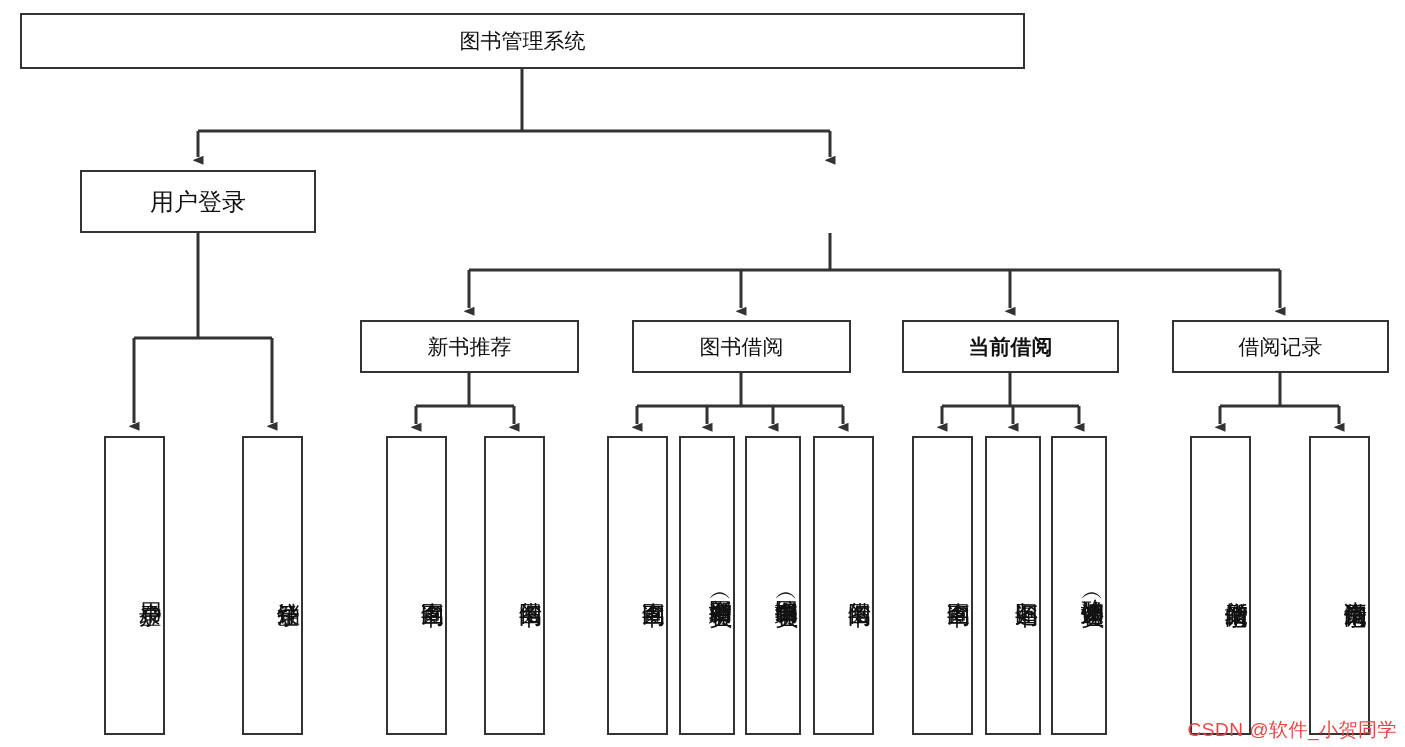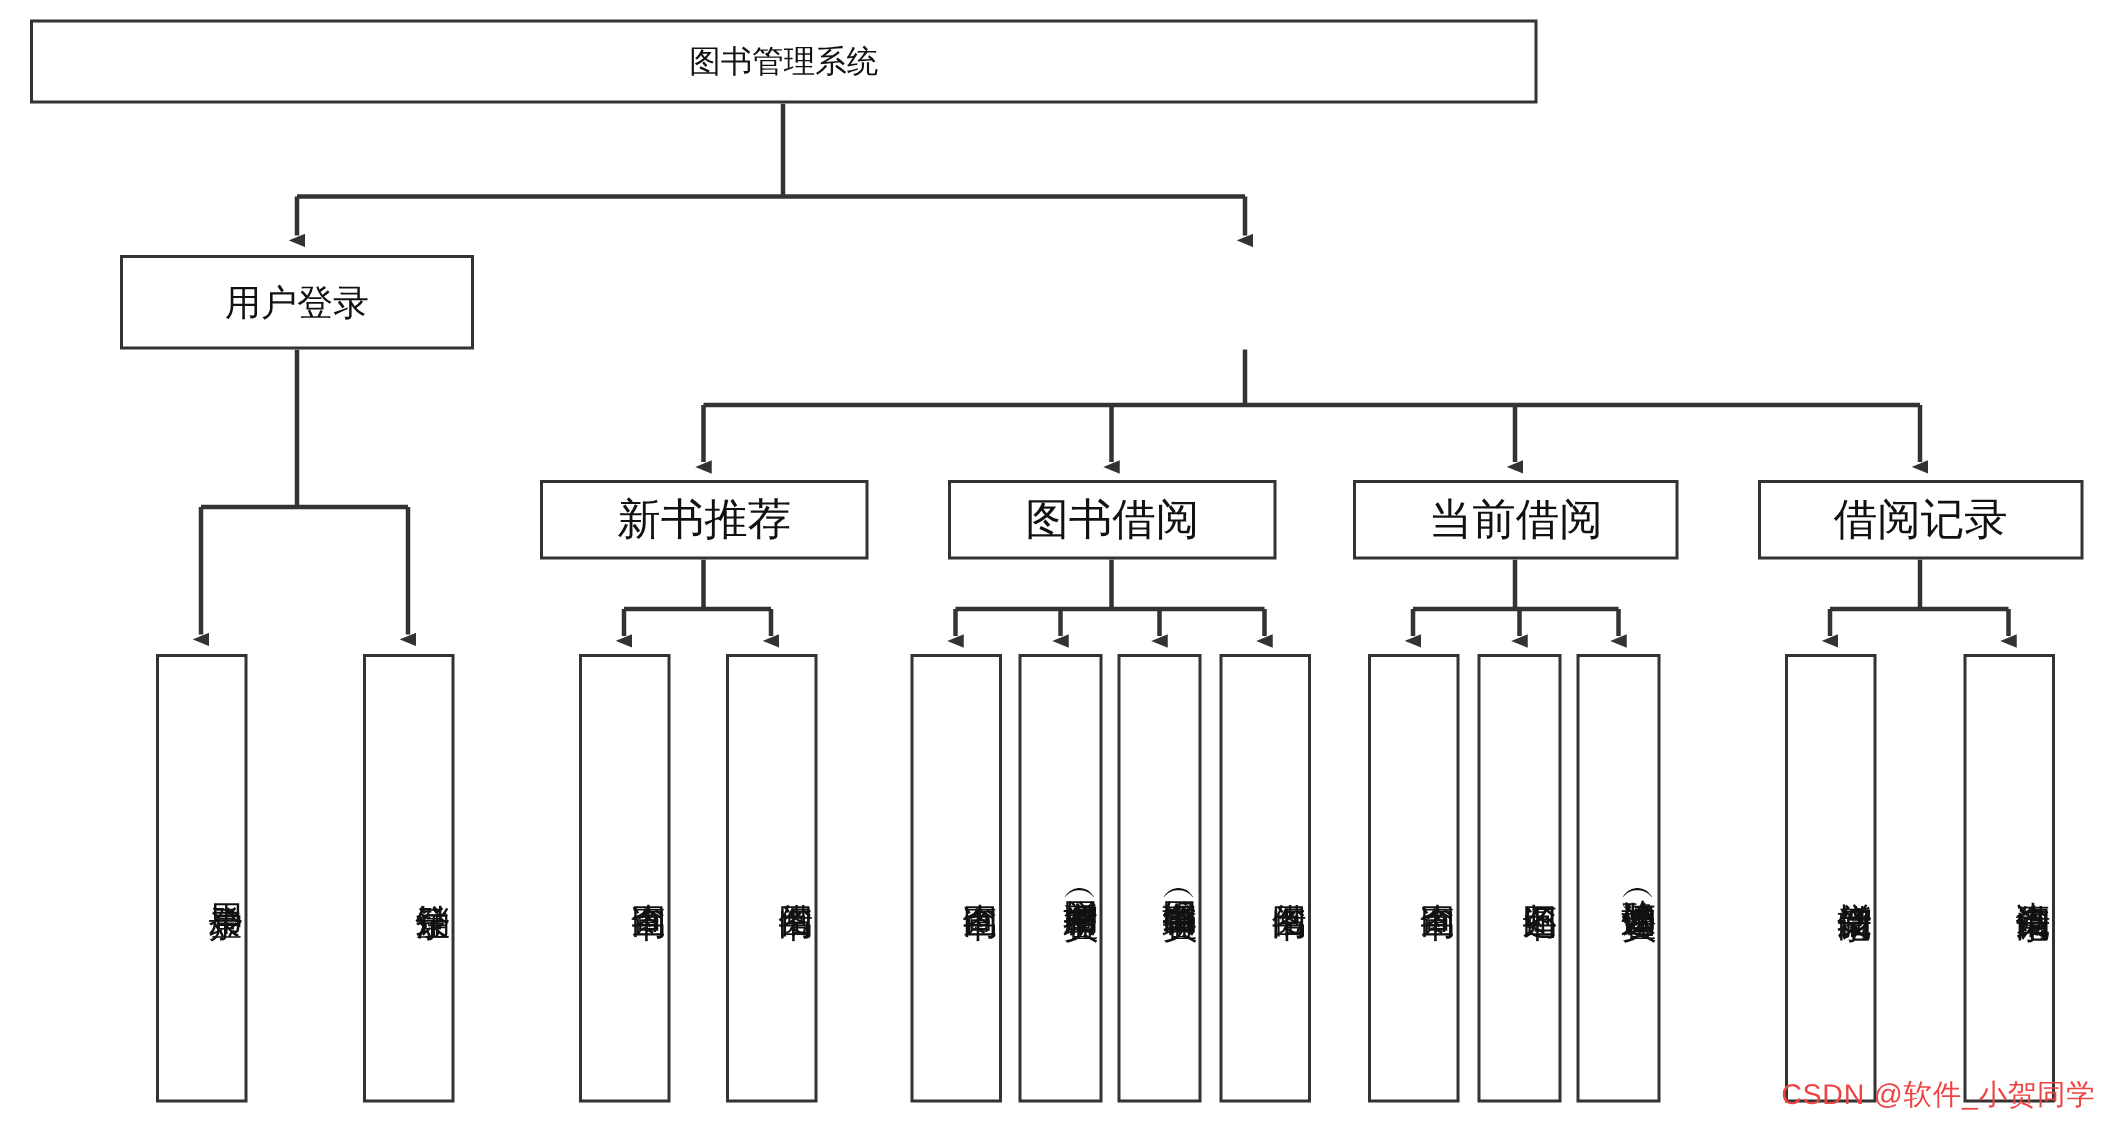--- a/index.html
+++ b/index.html
@@ -37,21 +37,21 @@
     color: #111111;
     z-index: 3;
   }
   .node.root {
     font-size: 21px;
   }
   .node.lvl2 {
     font-size: 24px;
   }
   .node.lvl3 {
-    font-size: 29px;
+    font-size: 21px;
   }
   .node.leaf {
     font-size: 23px;
     writing-mode: vertical-rl;
     text-orientation: upright;
     align-items: flex-start;
     justify-content: center;
     padding: 6px 0;
     line-height: 1.12;
     letter-spacing: 1px;
@@ -138,21 +138,21 @@
   <div class="node lvl2" id="node-l2-0" style="left: 80px; top: 170px; width: 236px; height: 63px;">
     <span class="label">用户登录</span>
   </div>
 
   <div class="node lvl3" id="node-l3-0" style="left: 360px; top: 320px; width: 219px; height: 53px;">
     <span class="label">新书推荐</span>
   </div>
   <div class="node lvl3" id="node-l3-1" style="left: 632px; top: 320px; width: 219px; height: 53px;">
     <span class="label">图书借阅</span>
   </div>
-  <div class="node lvl3" id="node-l3-2" style="left: 902px; top: 320px; width: 217px; height: 53px;">
+  <div class="node lvl3" id="node-l3-2" style="left: 902px; top: 320px; width: 217px; height: 53px; font-weight: bold;">
     <span class="label">当前借阅</span>
   </div>
   <div class="node lvl3" id="node-l3-3" style="left: 1172px; top: 320px; width: 217px; height: 53px; text-align: center;">
     <span class="label">借阅记录</span>
   </div>
 
   <div class="node leaf" id="node-leaf-0" style="left: 104px; top: 436px; width: 61px; height: 299px;">
     <span class="label">用户登录</span>
   </div>
   <div class="node leaf" id="node-leaf-1" style="left: 242px; top: 436px; width: 61px; height: 299px;">

